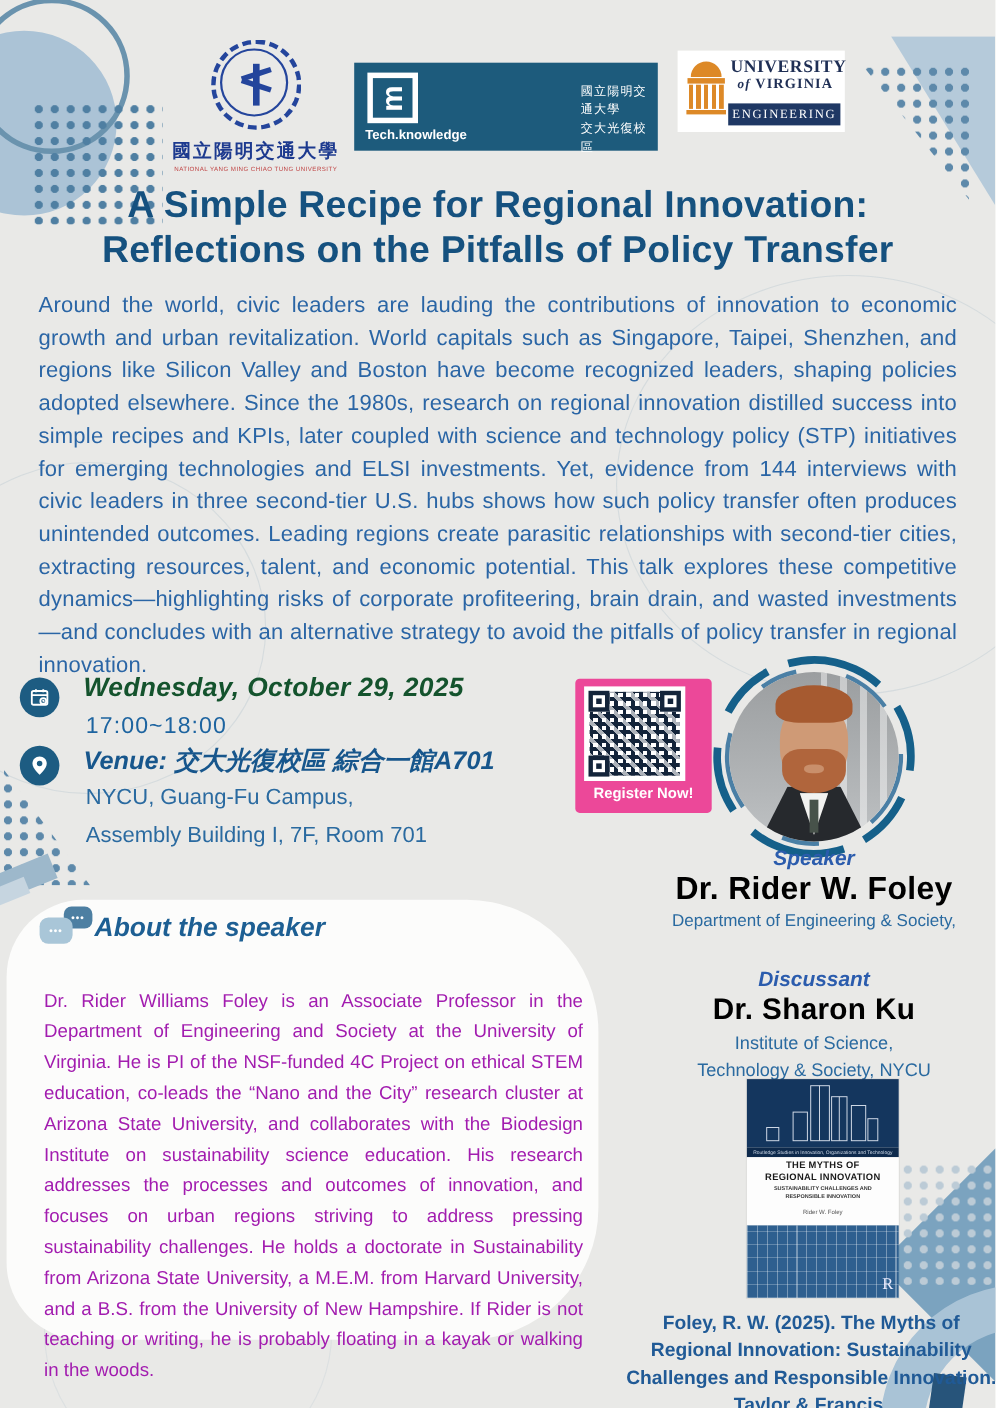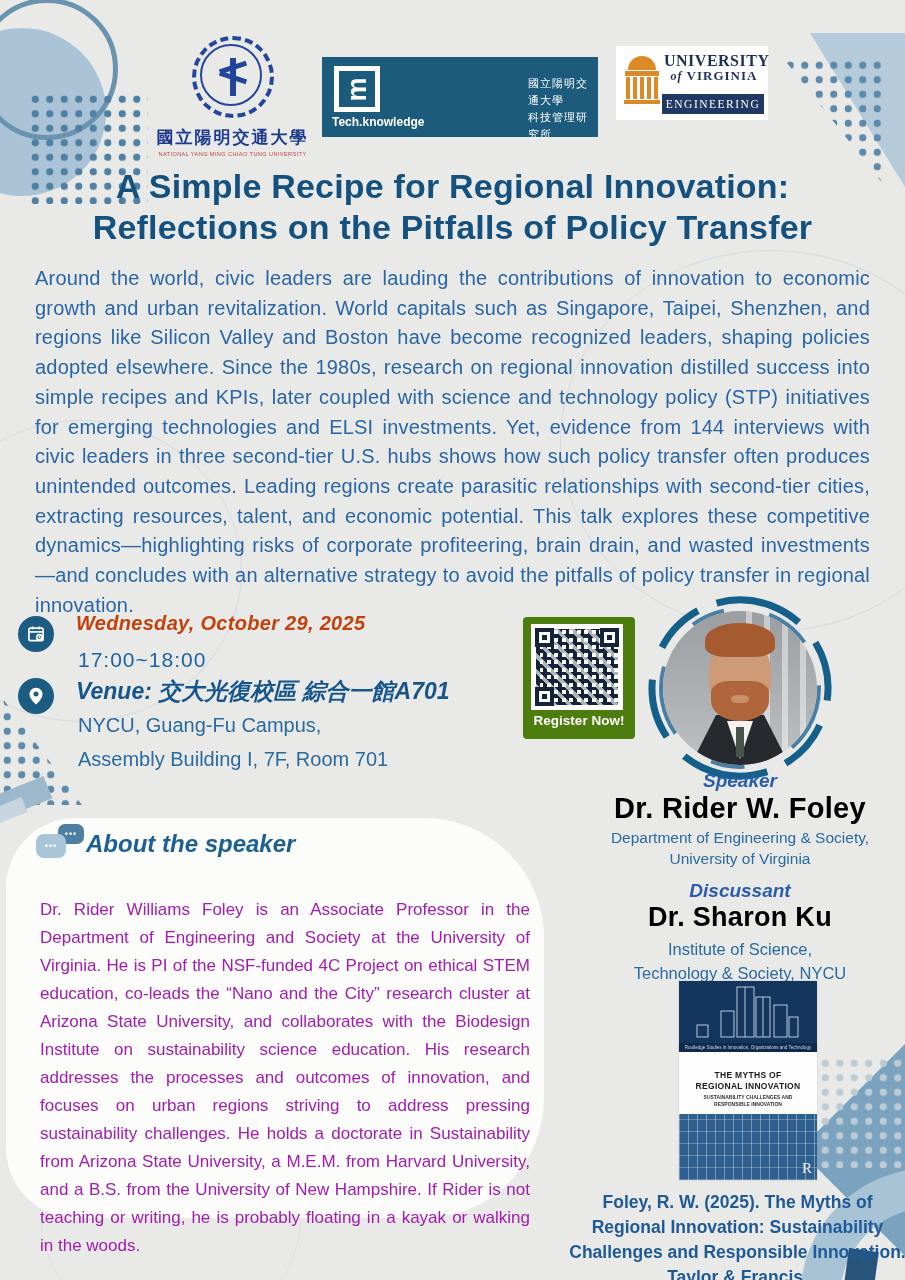--- a/index.html
+++ b/index.html
@@ -53,27 +53,27 @@
   .uva-l1{font-size:16px;font-weight:bold;letter-spacing:.5px;}
   .uva-l2{font-size:13px;font-weight:bold;letter-spacing:1px;margin-top:-2px;}
   .uva-l2 em{font-style:italic;font-size:12px;}
   .uva-bar{position:absolute;left:46px;top:48px;width:102px;height:20px;background:#1f3864;color:#fff;
     font-family:"Liberation Serif",serif;font-size:11.5px;letter-spacing:1.5px;text-align:center;line-height:20px;}
   
   .title{left:0;top:166px;width:905px;text-align:center;color:#15517f;font-weight:bold;font-size:34px;line-height:41px;letter-spacing:.2px;}
   .abstract{left:35px;top:264px;width:835px;color:#2a65a5;font-size:20px;line-height:29.7px;text-align:justify;letter-spacing:.2px;}
   
   .icon-badge{width:36px;height:36px;border-radius:50%;background:#1d5c82;display:flex;align-items:center;justify-content:center;}
-  .ev-date{left:76px;top:612px;font-size:20px;font-weight:bold;font-style:italic;color:#c2410c;letter-spacing:.3px;}
+  .ev-date{left:76px;top:612px;font-size:24px;font-weight:bold;font-style:italic;color:#14532d;letter-spacing:.3px;}
   .ev-time{left:78px;top:648px;font-size:21px;color:#1d64a0;letter-spacing:1px;}
   .ev-venue{left:76px;top:676px;font-size:23px;font-weight:bold;font-style:italic;color:#17568c;}
   .ev-campus{left:78px;top:714px;font-size:20px;color:#2a6aa0;}
   .ev-room{left:78px;top:748px;font-size:20px;color:#2a6aa0;}
   
-  .qr-panel{left:523px;top:617px;width:112px;height:122px;background:#4d7c0f;border-radius:4px;}
+  .qr-panel{left:523px;top:617px;width:124px;height:122px;background:#ec4899;border-radius:4px;}
   .qr{position:absolute;left:8px;top:7px;width:92px;height:86px;background:#fff;}
   .qr-pat{position:absolute;left:5px;top:5px;right:5px;bottom:5px;
     background:
       repeating-linear-gradient(45deg,rgba(255,255,255,.65) 0 4px,transparent 4px 11px),
       repeating-linear-gradient(90deg,#13243a 0 3.5px,transparent 3.5px 7.5px),
       repeating-linear-gradient(0deg,#13243a 0 3.5px,#fff 3.5px 7.5px);}
   .finder{position:absolute;width:19px;height:19px;background:#fff;border:4px solid #13243a;box-sizing:border-box;}
   .finder::after{content:"";position:absolute;left:3px;top:3px;width:5px;height:5px;background:#13243a;}
   .qr-label{position:absolute;left:0;top:96px;width:100%;text-align:center;color:#fff;font-weight:bold;font-size:13.5px;}
   
@@ -91,21 +91,21 @@
   .hair{position:absolute;left:42px;top:12px;width:70px;height:34px;background:#a65a30;border-radius:50% 50% 30% 30%;}
   
   .rc{width:330px;left:575px;text-align:center;}
   .role-label{font-size:19px;font-weight:bold;font-style:italic;color:#2b5cad;}
   .person-name{font-size:29px;font-weight:bold;color:#000000;letter-spacing:.3px;}
   .affil{font-size:15.5px;color:#2a6aa0;line-height:21px;}
   
   .book{left:679px;top:981px;width:138px;height:199px;box-shadow:0 0 0 1px rgba(0,0,0,.05);}
   .book-top{position:relative;height:62px;background:#14365e;}
   .book-series{height:9px;background:#0e2a4c;color:#cdd9e8;font-size:4.5px;text-align:center;line-height:9px;white-space:nowrap;overflow:hidden;}
-  .book-mid{height:62px;background:#fdfdfd;text-align:center;padding-top:18px;box-sizing:border-box;}
+  .book-mid{height:62px;background:#fdfdfd;text-align:center;padding-top:2px;box-sizing:border-box;}
   .bk-t{font-size:8.5px;font-weight:bold;color:#1a1a1a;line-height:10.5px;letter-spacing:.3px;}
   .bk-s{margin-top:3px;font-size:5px;font-weight:bold;color:#333;line-height:6.5px;}
   .bk-a{margin-top:9px;font-size:5.5px;color:#555;}
   .book-bot{position:relative;height:66px;background:#2e5f8f;
     background-image:repeating-linear-gradient(90deg,rgba(255,255,255,.35) 0 1px,transparent 1px 9px),
       repeating-linear-gradient(0deg,rgba(255,255,255,.25) 0 1px,transparent 1px 12px);}
   .bk-r{position:absolute;right:5px;bottom:3px;font-family:"Liberation Serif",serif;color:#eef;font-size:15px;}
   .citation{left:565px;top:1190px;width:345px;text-align:center;font-size:17.5px;font-weight:bold;color:#205a96;line-height:25px;}
   
   .bubble-icon{left:36px;top:824px;width:52px;height:40px;}
@@ -151,21 +151,21 @@
 
   <div class="abs techlogo">
     <div class="tk-box">
       <div class="tk-box-in">
           <span class="tk-m">m</span>
         </div>
     </div>
     <div class="tk-tag">Tech.knowledge</div>
     <div class="tk-cn">
       <div>國立陽明交通大學</div>
-      <div>科技管理研究所</div>
+      <div>交大光復校區</div>
     </div>
   </div>
 
   <div class="abs uva">
     <div class="rotunda">
       <div class="rot-dome"></div>
         <div class="rot-ped"></div>
         <div class="rot-col"></div>
         <div class="rot-base"></div>
     </div>
@@ -230,21 +230,20 @@
       <div class="beard"></div>
       <div class="mouthpatch"></div>
       <div class="hair"></div>
     </div>
   </div>
 
   <div class="abs rc" style="top:770px;">
     <div class="role-label">Speaker</div>
     <div class="person-name">Dr. Rider W. Foley</div>
     <div class="affil" style="margin-top:2px;">Department of Engineering &amp; Society,</div>
-    <div class="affil">University of Virginia</div>
   </div>
 
   <div class="abs rc" style="top:880px;">
     <div class="role-label">Discussant</div>
     <div class="person-name" style="font-size:27px;">Dr. Sharon Ku</div>
     <div class="affil" style="margin-top:4px;font-size:16.5px;line-height:24px;">Institute of Science,</div>
     <div class="affil" style="font-size:16.5px;line-height:24px;">Technology &amp; Society, NYCU</div>
   </div>
 
   <div class="abs book">

